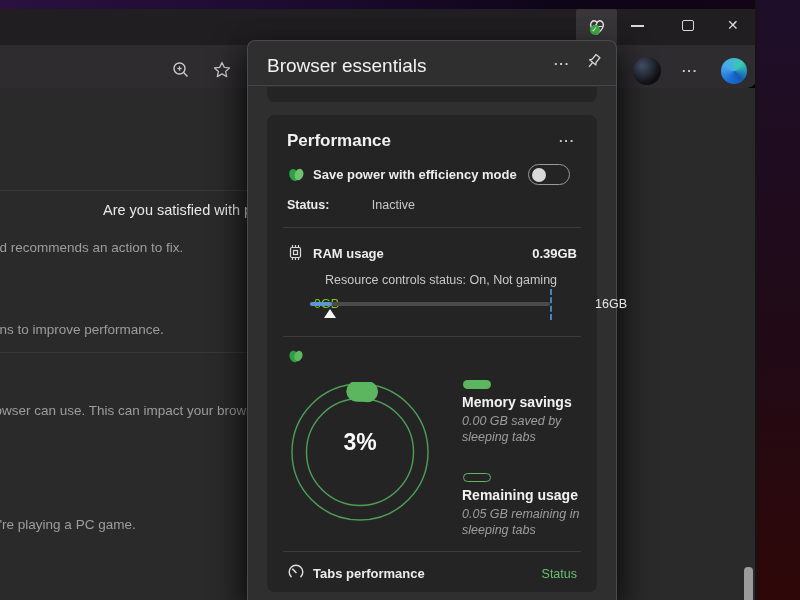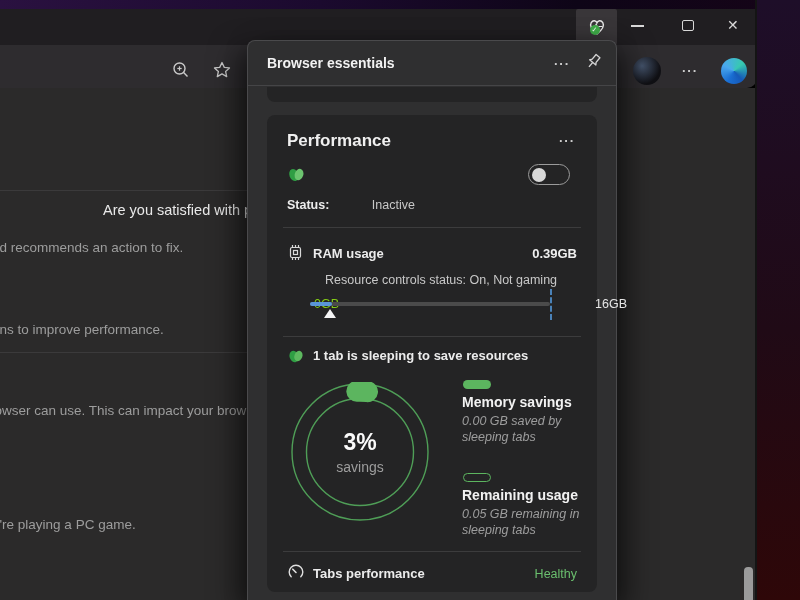--- a/index.html
+++ b/index.html
@@ -28,21 +28,21 @@
            background:#3fae49; color:#fff; font-size:7px; line-height:10px; text-align:center; }
 
   .pg-divider { background:#3b3a3b; height:1px; }
   .pg-head { color:#e9e9e9; font-size:14.5px; white-space:nowrap; }
   .pg-text { color:#9d9d9d; font-size:13.5px; white-space:nowrap; }
 
   
   #panel { left:247px; top:40px; width:370px; height:560px; background:#2f2f30;
            border:1px solid #4a4a4c; border-bottom:none; border-radius:8px 8px 0 0;
            box-shadow:-10px 10px 28px rgba(0,0,0,.5), 10px 10px 28px rgba(0,0,0,.5); z-index:10; }
-  .panel-title { color:#f2f2f2; font-size:14px; font-weight:700;text-align:right; }
+  .panel-title { color:#f2f2f2; font-size:19px; font-weight:400;text-align:right; }
   .dots { color:#cfcfcf; font-size:13px; font-weight:700; letter-spacing:1px; text-align:center; }
   .card { background:#242425; }
   .card-divider { background:#3c3c3d; height:1px; }
   .h-card { color:#f0f0f0; font-size:17px; font-weight:700; }
   .lbl-b { color:#ececec; font-size:13px; font-weight:700; }
   .lbl   { color:#c8c8c8; font-size:12.5px;padding-left:38px; }
   .val-b { color:#f0f0f0; font-size:13px; font-weight:700; text-align:right; }
 
   
   #eff-toggle { left:528px; top:164px; width:42px; height:21px; border:1px solid #9b9b9b;
@@ -145,20 +145,21 @@
 
   <div class="abs h-card" style="left:287px; top:131px; z-index:12;">Performance</div>
   <div class="abs dots" style="left:554px; top:133px; width:26px; z-index:12;">···</div>
 
   <span class="abs" style="left:287px; top:165px; z-index:12;">
     <svg width="19" height="19" viewBox="0 0 19 19">
       <ellipse cx="7" cy="10" rx="4.6" ry="6.2" transform="rotate(-22 7 10)" fill="#2f9e44"></ellipse>
       <ellipse cx="12" cy="9.5" rx="4.3" ry="5.8" transform="rotate(18 12 9.5)" fill="#6cc46f"></ellipse>
     </svg>
   </span>
+  <div class="abs lbl-b" style="left:313px; top:167px; z-index:12;">Save power with efficiency mode</div>
   <div id="eff-toggle" class="abs" style="z-index:12;">
     <span class="knob"></span>
   </div>
   <div class="abs nowrap" style="left:287px; top:195px; z-index:12;">
     <span class="lbl-b" style="font-size:12.5px;margin-top:24px;">Status:</span>
     <span class="lbl">Inactive</span>
   </div>
 
   <div class="abs card-divider" style="left:283px; top:227px; width:298px; z-index:12;"></div>
 
@@ -187,46 +188,44 @@
   <div class="abs lbl" style="left:557px; top:297px; color:#e6e6e6; z-index:12;">16GB</div>
 
   <div class="abs card-divider" style="left:283px; top:336px; width:298px; z-index:12;"></div>
 
   <span class="abs" style="left:287px; top:347px; z-index:12;">
     <svg width="18" height="18" viewBox="0 0 18 18">
       <ellipse cx="7" cy="9.5" rx="4.4" ry="5.8" transform="rotate(-20 7 9.5)" fill="#2f9e44"></ellipse>
       <ellipse cx="11.4" cy="9" rx="4" ry="5.4" transform="rotate(20 11.4 9)" fill="#5db85f"></ellipse>
     </svg>
   </span>
-  <div class="abs lbl-b" style="left:313px; top:348px; z-index:12;">1 tab is sleeping to save resources</div>
 
   <span class="abs" style="left:290px; top:382px; z-index:12;">
     <svg width="140" height="140" viewBox="0 0 140 140">
       <circle cx="70" cy="70" r="68" fill="none" stroke="#4f9e57" stroke-width="1.4"></circle>
       <circle cx="70" cy="70" r="53.5" fill="none" stroke="#4f9e57" stroke-width="1.4"></circle>
       <path d="M 66.8 9.3 A 61 61 0 0 1 77.5 9.7" fill="none" stroke="#5cb55f" stroke-width="21" stroke-linecap="round"></path>
     </svg>
   </span>
   <div class="abs donut-pct" style="left:290px; top:429px; width:140px; z-index:13;">3%</div>
-  <div class="abs donut-cap" style="left:290px; top:459px; width:140px; z-index:13;">savings</div>
 
   <div class="abs pill-solid" style="left:463px; top:380px; z-index:12;"></div>
   <div class="abs leg-title" style="left:462px; top:394px; z-index:12;">Memory savings</div>
   <div class="abs leg-text" style="left:462px; top:414px; z-index:12;">0.00 GB saved by</div>
   <div class="abs leg-text" style="left:462px; top:430px; z-index:12;">sleeping tabs</div>
 
   <div class="abs pill-hollow" style="left:463px; top:473px; z-index:12;"></div>
   <div class="abs leg-title" style="left:462px; top:487px; z-index:12;">Remaining usage</div>
   <div class="abs leg-text" style="left:462px; top:507px; z-index:12;">0.05 GB remaining in</div>
   <div class="abs leg-text" style="left:462px; top:523px; z-index:12;">sleeping tabs</div>
 
   <div class="abs card-divider" style="left:283px; top:551px; width:298px; z-index:12;"></div>
 
   <span class="abs" style="left:287px; top:563px; z-index:12;">
     <svg width="18" height="18" viewBox="0 0 18 18" fill="none" stroke="#e0e0e0">
       <path d="M 4.2 13.8 A 6.8 6.8 0 1 1 13.8 13.8" stroke-width="1.4" stroke-linecap="round"></path>
       <line x1="9" y1="9.5" x2="5.8" y2="6.2" stroke-width="1.6" stroke-linecap="round"></line>
     </svg>
   </span>
   <div class="abs lbl-b" style="left:313px; top:566px; z-index:12;">Tabs performance</div>
-  <div class="abs healthy" style="left:496px; top:567px; width:81px; z-index:12;">Healthy</div>
+  <div class="abs healthy" style="left:496px; top:567px; width:81px; z-index:12;">Status</div>
 
 </div>
 
 </body></html>

